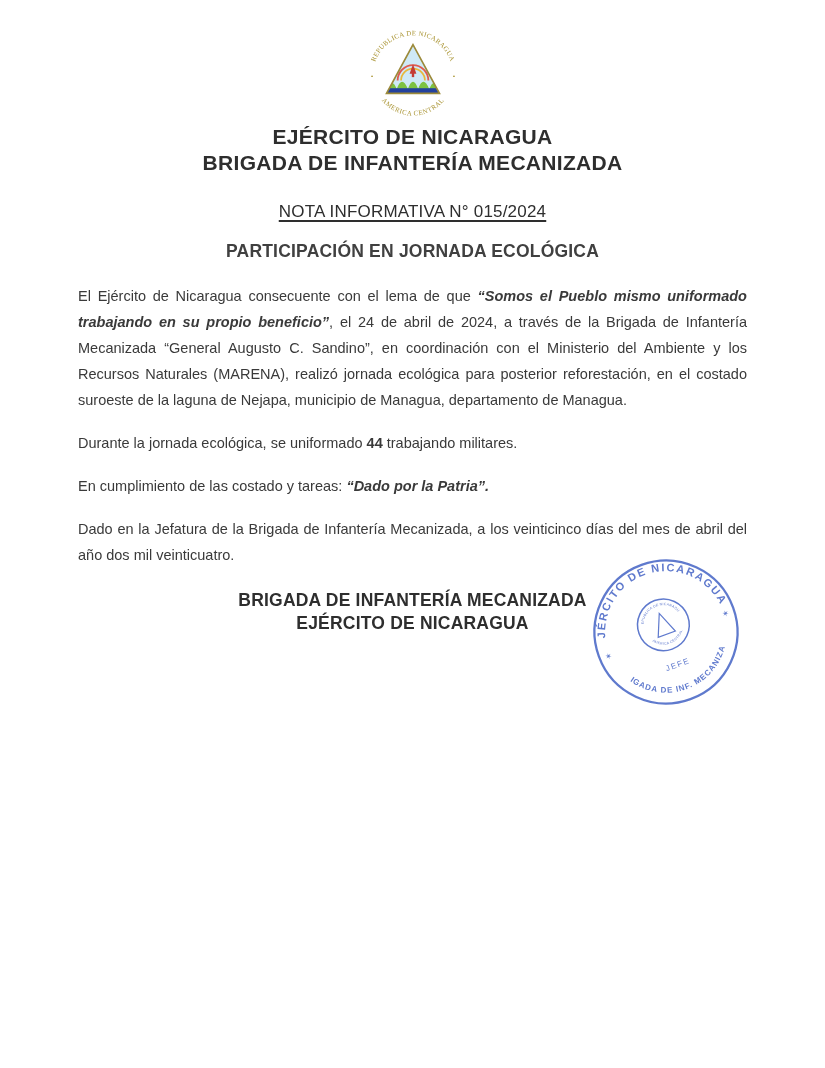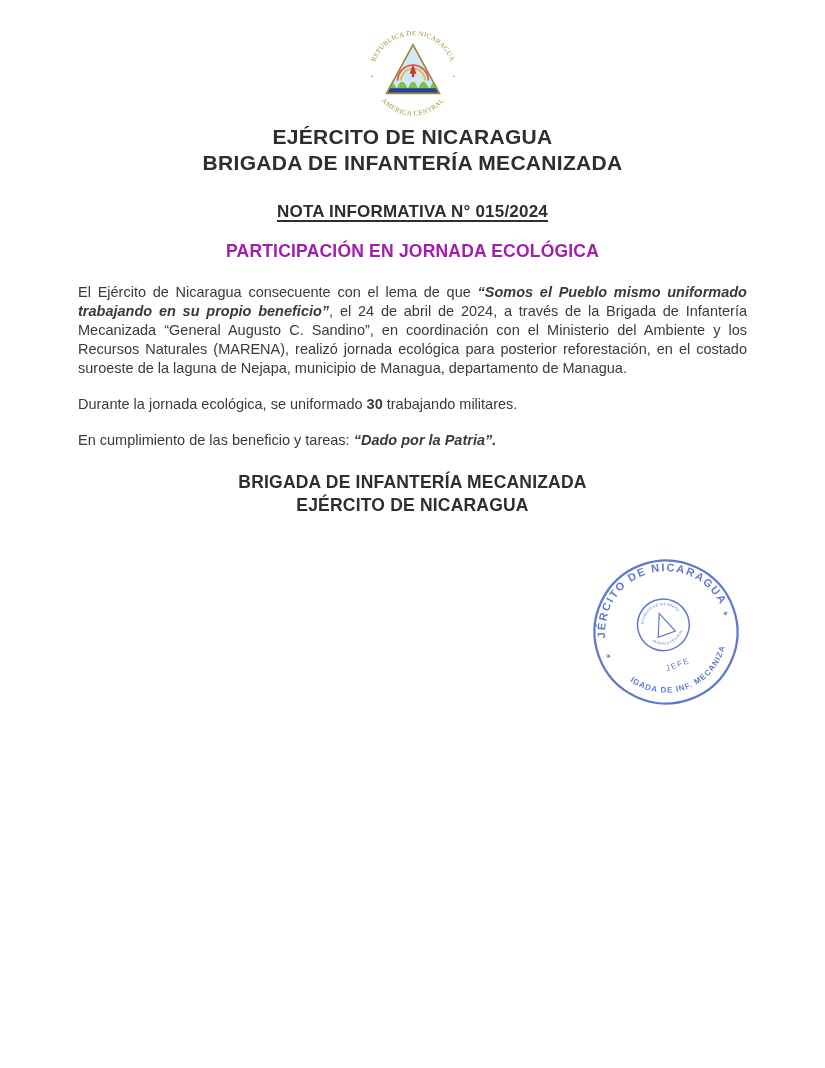--- a/index.html
+++ b/index.html
@@ -32,43 +32,43 @@
     text-align: center;
     font-weight: bold;
     font-size: 21px;
     line-height: 26px;
     letter-spacing: 0.3px;
     color: #2e2e2e;
   }
   .note-title {
     margin-top: 26px;
     text-align: center;
-    font-weight: bold;
+    font-weight: normal;
     font-size: 17px;
     letter-spacing: 0.2px;
     text-decoration: underline;
     text-decoration-thickness: 1.5px;
     text-underline-offset: 3px;
     color: #2e2e2e;
   }
   .subject-title {
     margin-top: 19px;
     text-align: center;
     font-weight: bold;
     font-size: 17.5px;
     letter-spacing: 0.2px;
-    color: #a21caf;
+    color: #404040;
   }
   .body-text {
     padding: 0 78px;
   }
   .para {
     margin-top: 16px;
     font-size: 14.5px;
-    line-height: 19px;
+    line-height: 26px;
     text-align: justify;
     color: #3a3a3a;
   }
   .para.first { margin-top: 21px; }
   .para.gap   { margin-top: 17px; }
   .bi { font-weight: bold; font-style: italic; }
   .b  { font-weight: bold; }
   .signature {
     margin-top: 21px;
     text-align: center;
@@ -134,25 +134,26 @@
   </div>
 
   <div class="note-title">NOTA INFORMATIVA N° 015/2024</div>
 
   <div class="subject-title">PARTICIPACIÓN EN JORNADA ECOLÓGICA</div>
 
   <div class="body-text">
 
     <p class="para first"><span>El Ejército de Nicaragua consecuente con el lema de que </span><span class="bi">“Somos el Pueblo mismo uniformado trabajando en su propio beneficio”</span><span>, el 24 de abril de 2024, a través de la Brigada de Infantería Mecanizada “General Augusto C. Sandino”, en coordinación con el Ministerio del Ambiente y los Recursos Naturales (MARENA), realizó jornada ecológica para posterior reforestación, en el costado suroeste de la laguna de Nejapa, municipio de Managua, departamento de Managua.</span></p>
 
-    <p class="para gap"><span>Durante la jornada ecológica, se uniformado </span><span class="b">30</span><span> trabajando militares.</span></p>
+    <p class="para gap"><span>Durante la jornada ecológica, se uniformado </span><span class="b">44</span><span> trabajando militares.</span></p>
 
-    <p class="para gap"><span>En cumplimiento de las beneficio y tareas: </span><span class="bi">“Dado por la Patria”.</span></p>
+    <p class="para gap"><span>En cumplimiento de las costado y tareas: </span><span class="bi">“Dado por la Patria”.</span></p>
 
 
+    <p class="para gap">Dado en la Jefatura de la Brigada de Infantería Mecanizada, a los veinticinco días del mes de abril del año dos mil veinticuatro.</p>
 
   </div>
 
   <div class="signature">
     <div>BRIGADA DE INFANTERÍA MECANIZADA</div>
     <div>EJÉRCITO DE NICARAGUA</div>
   </div>
 
   <svg class="seal" viewBox="0 0 200 200" aria-hidden="true">
     <defs>

